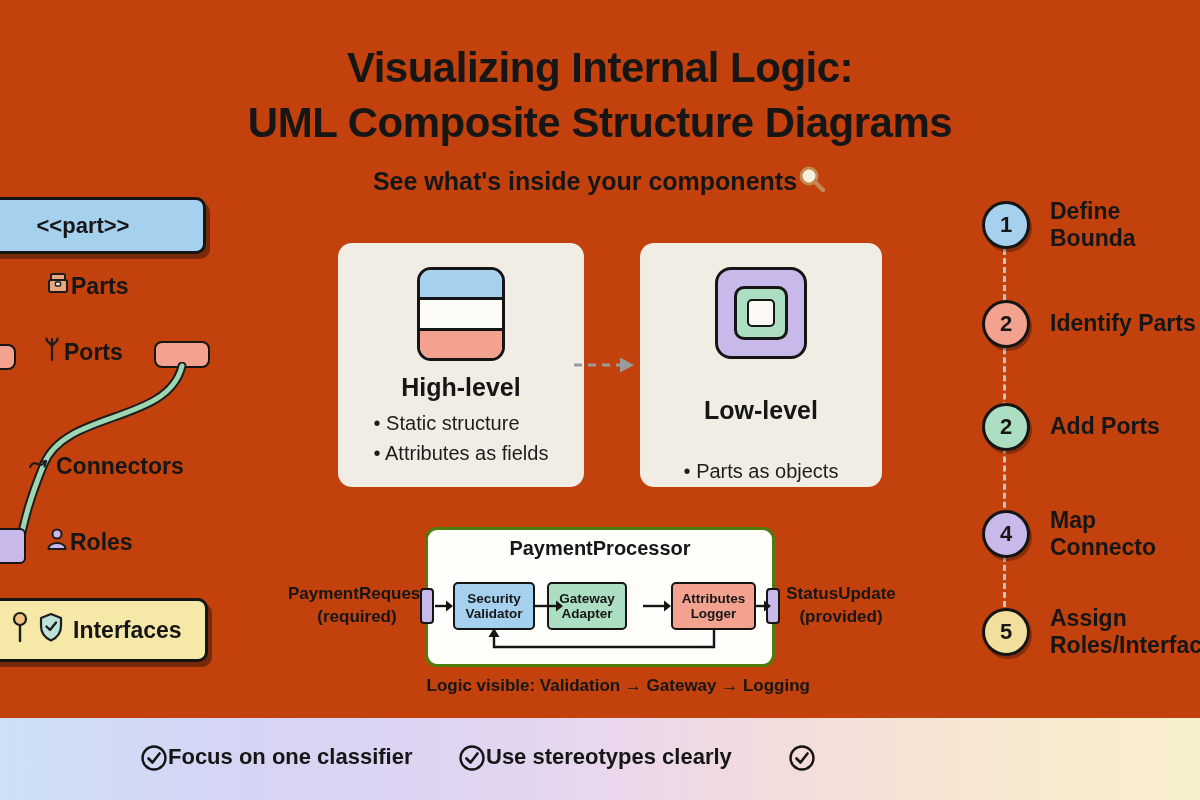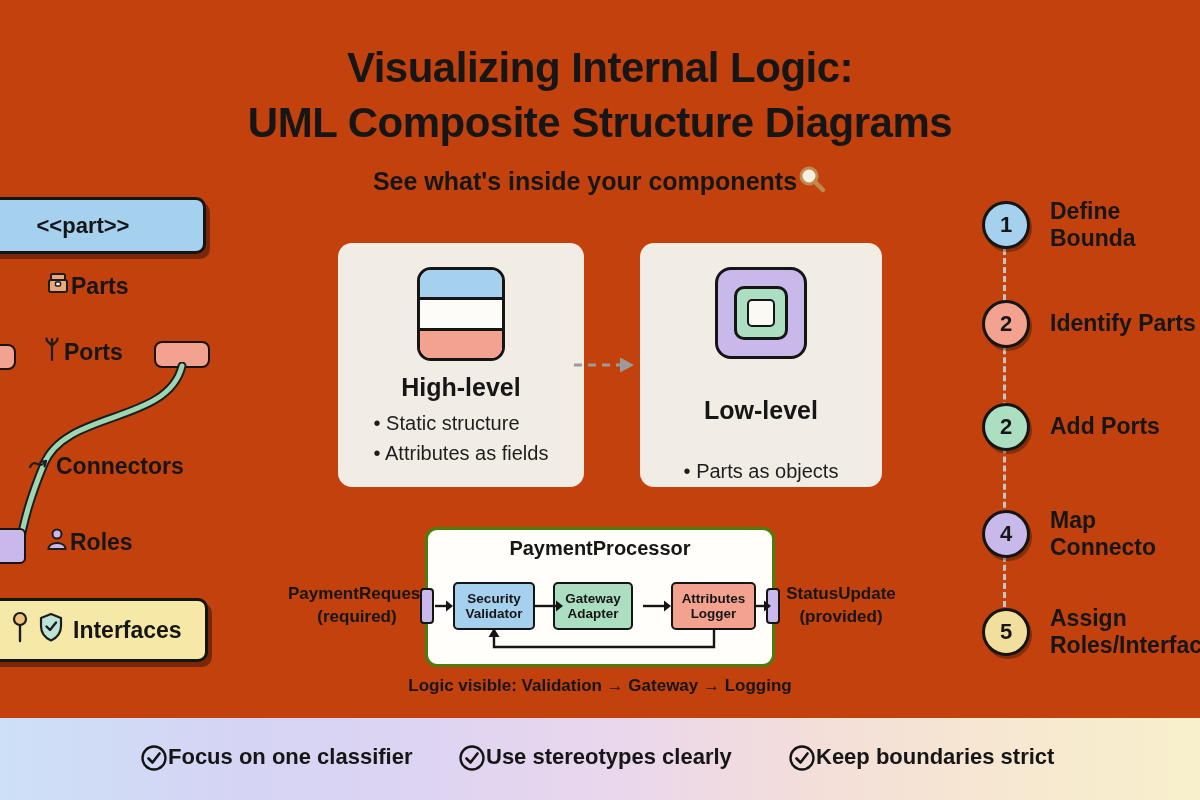--- a/index.html
+++ b/index.html
@@ -46,29 +46,29 @@
   .card-bullets { margin-top:7px; font-size:20px; font-weight:500; line-height:1.48; color:#1d1d1d; text-align:left; }
   .dash-arrow { left:572px; top:353px; }
 
   
   .proc-box { left:425px; top:527px; width:350px; height:140px; background:#FFFEFB; border:3px solid #4d7c0f; border-radius:12px; }
   .proc-title { position:absolute; top:7px; left:0; width:100%; text-align:center; font-size:20px; font-weight:bold; }
   .proc-node { position:absolute; top:52px; height:48px; border:2.5px solid #151515; border-radius:5px;
                display:flex; align-items:center; justify-content:center; text-align:center;
                font-size:13.5px; font-weight:bold; line-height:1.14; padding:0 2px; }
   .node-1 { left:25px; width:82px; }
-  .node-2 { left:125px; width:80px; }
+  .node-2 { left:119px; width:80px; }
   .node-3 { left:243px; width:85px; }
   .pport { position:absolute; top:58px; width:14px; height:36px; border:2.5px solid #151515; border-radius:4px; }
   .pport-l { left:-8px; } .pport-r { right:-8px; }
   .proc-svg { position:absolute; inset:0; pointer-events:none; }
   .side-label { text-align:center; font-size:17px; font-weight:bold; line-height:1.35; }
   .side-label-left { left:276px; top:583px; width:138px;margin-left:12px; }
   .side-label-right { left:785px; top:583px; width:112px; }
-  .proc-caption { left:390px; top:676px; width:420px; text-align:center; font-size:17px; font-weight:bold; }
+  .proc-caption { left:390px; top:676px; width:420px; text-align:right; font-size:17px; font-weight:bold; }
 
   
   .steps-line { left:1003px; top:240px; height:385px; width:0; border-left:3px dashed #C8C4BB; }
   .step-row { left:982px; display:flex; align-items:center; gap:20px; }
   .step-circle { width:48px; height:48px; border:3px solid #151515; border-radius:50%; flex:0 0 auto;
                  display:flex; align-items:center; justify-content:center; font-size:22px; font-weight:bold;
                  box-shadow:2px 3px 0 rgba(0,0,0,0.3); }
   .step-label { font-size:23px; font-weight:bold; white-space:pre-line; line-height:1.18; }
 
   
@@ -271,16 +271,15 @@
     </span>
     <span class="footer-label">Use stereotypes clearly</span>
   </div>
   <div class="abs footer-item fi-3">
     <span>
       <svg width="28" height="28" viewBox="0 0 28 28">
         <circle cx="14" cy="14" r="11.5" fill="none" stroke="#151515" stroke-width="2.4"></circle>
         <path d="M8.5 14.5 L12.5 18.5 L19.5 9.5" fill="none" stroke="#151515" stroke-width="2.6" stroke-linecap="round" stroke-linejoin="round"></path>
       </svg>
     </span>
-    <span class="footer-label">Keep boundaries strict</span>
   </div>
 
 </div>
 
 </body></html>

